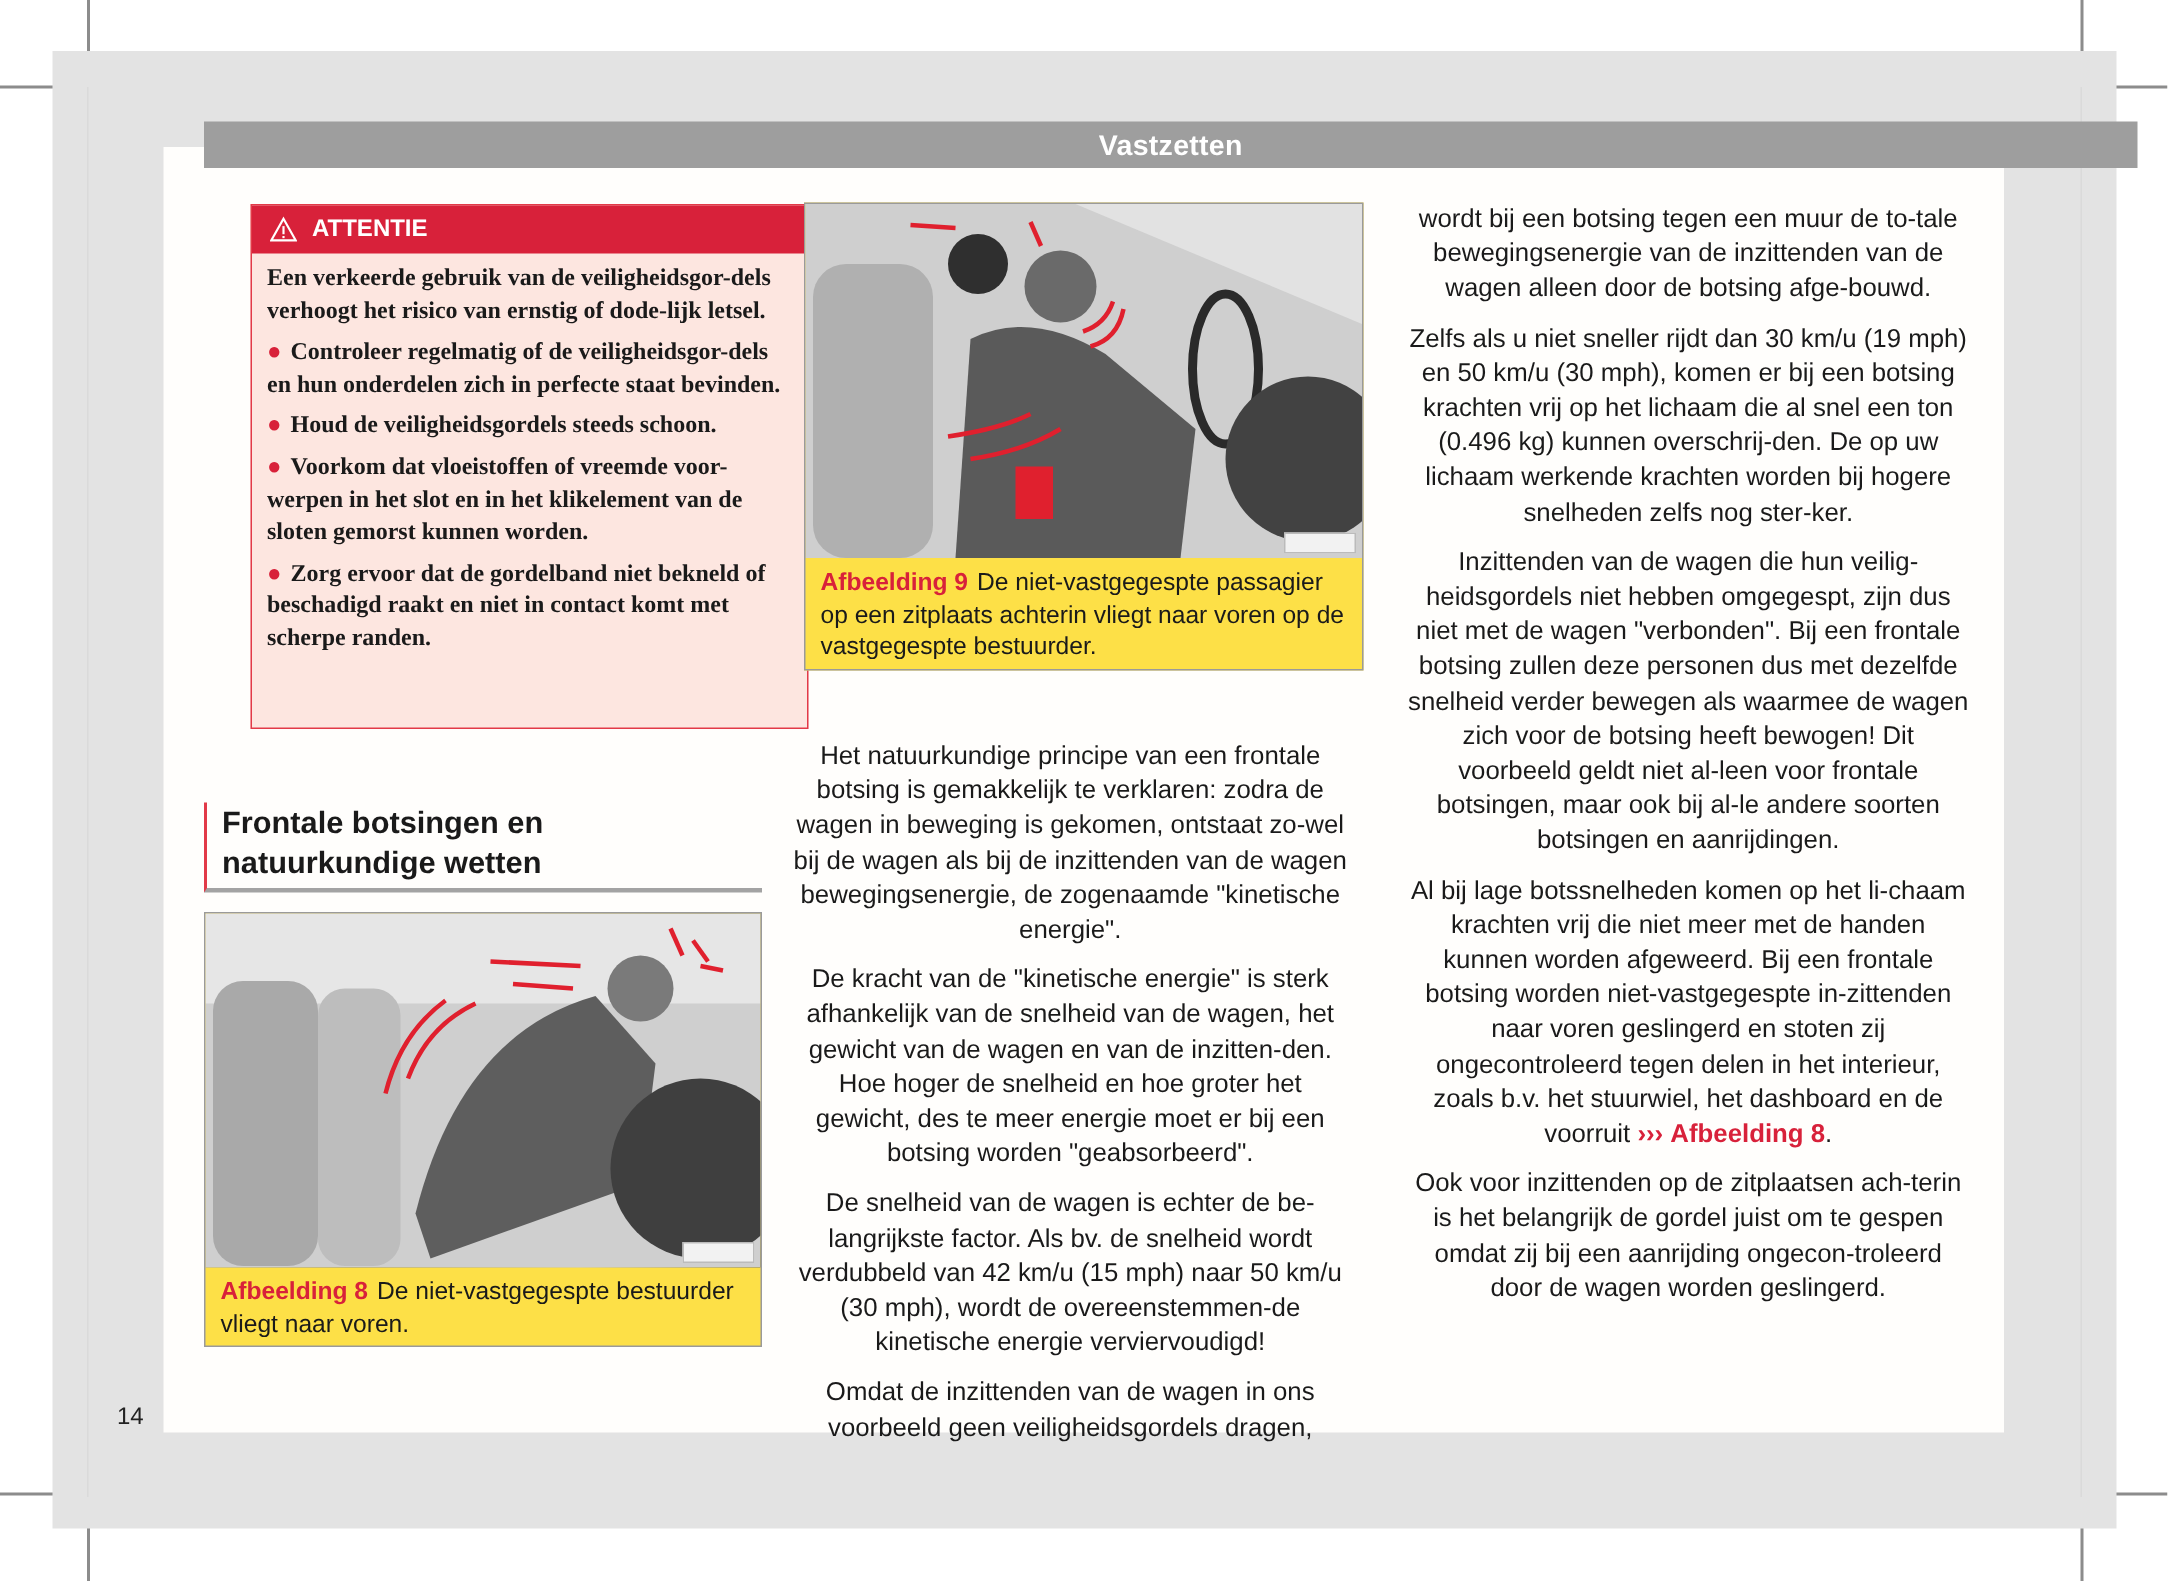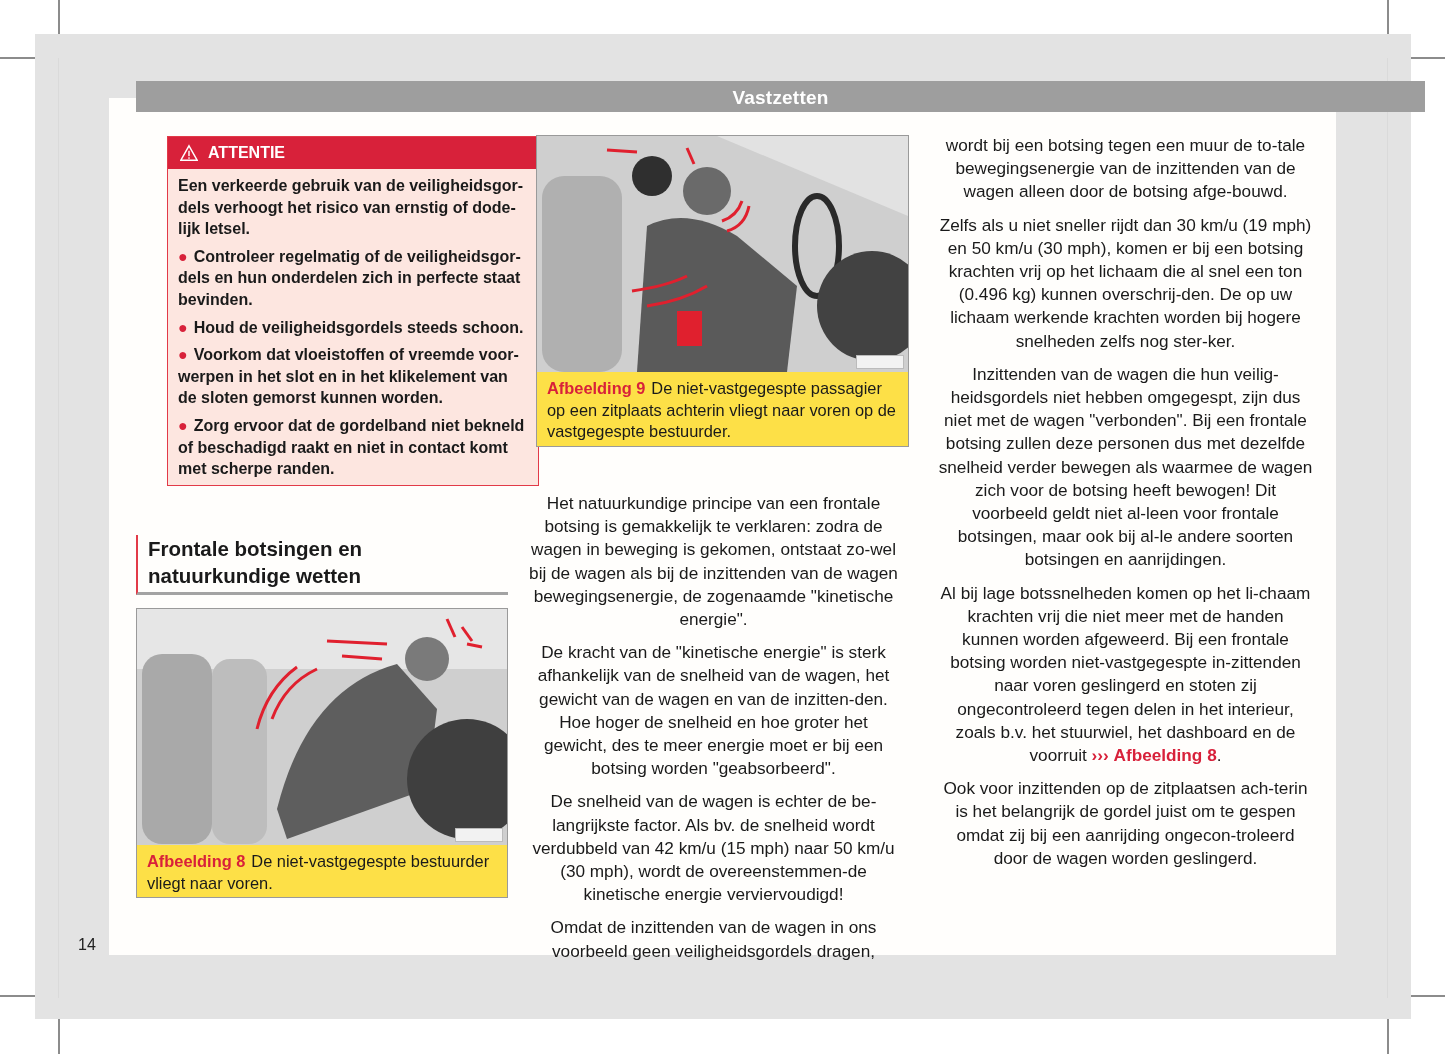--- a/index.html
+++ b/index.html
@@ -10,21 +10,21 @@
   .inner-line-v { position:absolute; left:58px; top:58px; width:1px; height:940px; background:#dadada; }
   .inner-line-v2 { position:absolute; left:1387px; top:58px; width:1px; height:940px; background:#dadada; }
   .page { position:absolute; left:109px; top:98px; width:1227px; height:857px; background:#fffefc; }
   .header-bar { position:absolute; left:136px; top:81px; width:1289px; height:31px; background:#9e9e9e;
                 color:#ffffff; font-weight:bold; font-size:19px; text-align:center; line-height:33px; letter-spacing:0.2px; }
   .col { position:absolute; font-size:17.2px; line-height:23.2px;text-align:center; }
   .col p { margin:0 0 10px 0; }
   .warn { position:absolute; left:136px; top:136px; width:372px; height:350px; border:1px solid #e23a48; background:#fde6e0; box-sizing:border-box;margin-left:31px; }
   .warn-head { background:#d8213a; color:#fff; font-weight:bold; font-size:16px; height:32px; display:flex; align-items:center; padding-left:12px; }
   .warn-head .tri { width:18px; height:18px; margin-right:10px; }
-  .warn-body { padding:6px 10px 0 10px; font-weight:bold; font-size:16px; line-height:21.6px; color:#1a1a1a; }
+  .warn-body { padding:6px 10px 0 10px; font-weight:bold; font-size:16px; line-height:21.6px; color:#1a1a1a;font-family:Liberation Serif, serif; }
   .warn-body p { margin:0 0 6px 0; }
   .bullet { color:#d8213a; margin-right:6px; }
   .section-title { position:absolute; left:136px; top:535px; width:372px; border-left:2px solid #e23a48; border-bottom:3px solid #a3a3a3;
                    font-weight:bold; font-size:20.5px; line-height:27px; padding:0 0 3px 10px; box-sizing:border-box; }
   .fig { position:absolute; border:1px solid #9a9a9a; background:#fde047; box-sizing:border-box; }
   .fig-img { position:relative; overflow:hidden; background:linear-gradient(135deg,#d8d8d8 0%,#b5b5b5 35%,#8a8a8a 55%,#c8c8c8 80%,#707070 100%); }
   .fig-cap { padding:6px 10px 0 10px; font-size:16.4px; line-height:21.6px; }
   .fig-label { color:#d8213a; font-weight:bold; margin-right:6px; }
   .code-box { position:absolute; right:4px; bottom:3px; width:46px; height:12px; background:#f2f2f2; border:1px solid #bbb; }
   .link-ref { color:#d8213a; font-weight:bold; }

